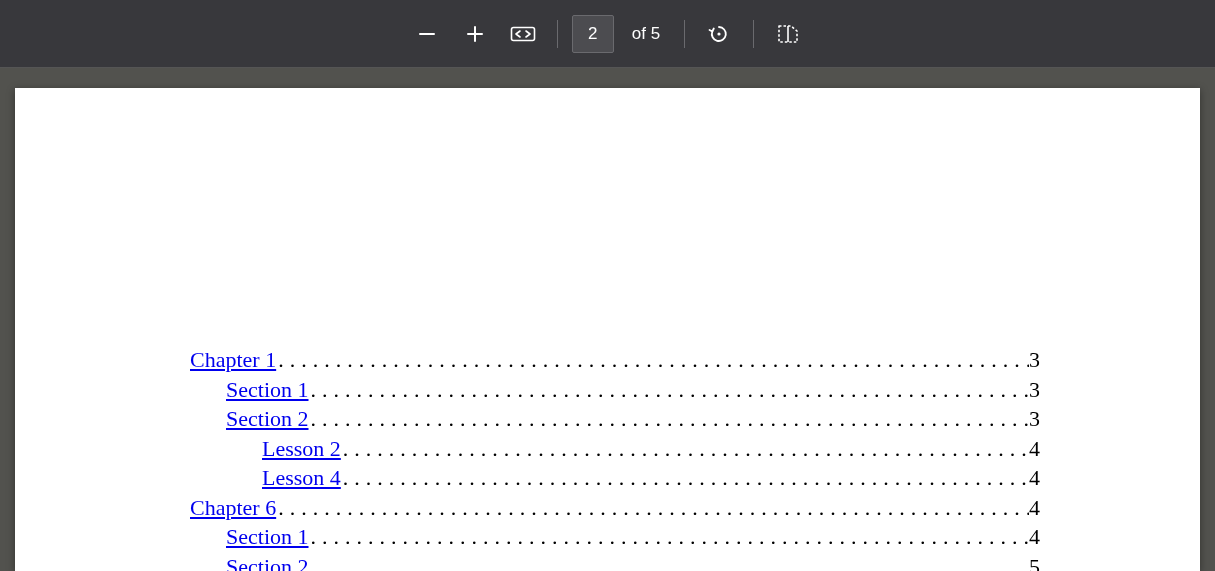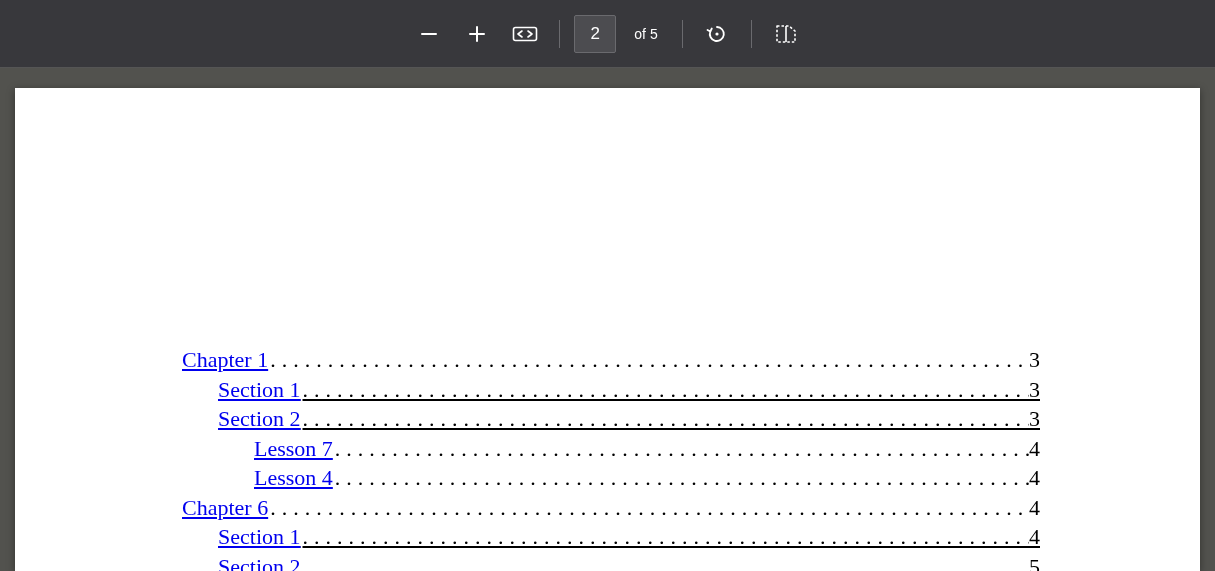--- a/index.html
+++ b/index.html
@@ -47,21 +47,21 @@
     text-align: center;
     font-size: 17px;
     font-family: inherit;
     border-radius: 2px;
     outline: none;
     padding: 0;
     box-sizing: border-box;
   }
   .page-total {
     color: #fefefe;
-    font-size: 14px;
+    font-size: 17px;
     margin: 0 10px 0 10px;
   }
   .viewport {
     width: 100%;
     height: calc(100% - 68px);
     display: flex;
     justify-content: center;
     overflow: hidden;
     box-sizing: border-box;
   }
@@ -76,38 +76,39 @@
   .toc {
     font-family: "Times New Roman", Times, serif;
     font-size: 22px;
     line-height: 1.25;
     color: #000;
   }
   .toc-row {
     display: flex;
     align-items: center;
     margin-bottom: 2px;
+    margin-left: 8px;
   }
   .toc-link {
     color: #0000ee;
     text-decoration: underline;
     white-space: nowrap;
     cursor: pointer;
   }
   .toc-dots {
     flex: 1;
     overflow: hidden;
     white-space: nowrap;
     letter-spacing: 6px;
     padding: 0 2px;
   }
   .toc-page {
     white-space: nowrap;
   }
-  .indent-1 { padding-left: 36px; text-decoration: underline; }
+  .indent-1 { padding-left: 36px; }
   .indent-2 { padding-left: 72px; }
   svg { display: block; }
 </style>
 </head>
 <body>
 
 <div class="toolbar">
   <div class="tb-btn">
     <svg width="18" height="18" viewBox="0 0 18 18">
         <line x1="2" y1="9" x2="16" y2="9" stroke="#fff" stroke-width="2" stroke-linecap="round"></line>
@@ -158,21 +159,21 @@
           <a class="toc-link">Section 1</a>
           <span class="toc-dots">........................................................................................................................................................................................................</span>
           <span class="toc-page">3</span>
         </div>
         <div class="toc-row indent-1">
           <a class="toc-link">Section 2</a>
           <span class="toc-dots">........................................................................................................................................................................................................</span>
           <span class="toc-page">3</span>
         </div>
         <div class="toc-row indent-2">
-          <a class="toc-link">Lesson 7</a>
+          <a class="toc-link">Lesson 2</a>
           <span class="toc-dots">........................................................................................................................................................................................................</span>
           <span class="toc-page">4</span>
         </div>
         <div class="toc-row indent-2">
           <a class="toc-link">Lesson 4</a>
           <span class="toc-dots">........................................................................................................................................................................................................</span>
           <span class="toc-page">4</span>
         </div>
         <div class="toc-row indent-0">
           <a class="toc-link">Chapter 6</a>

